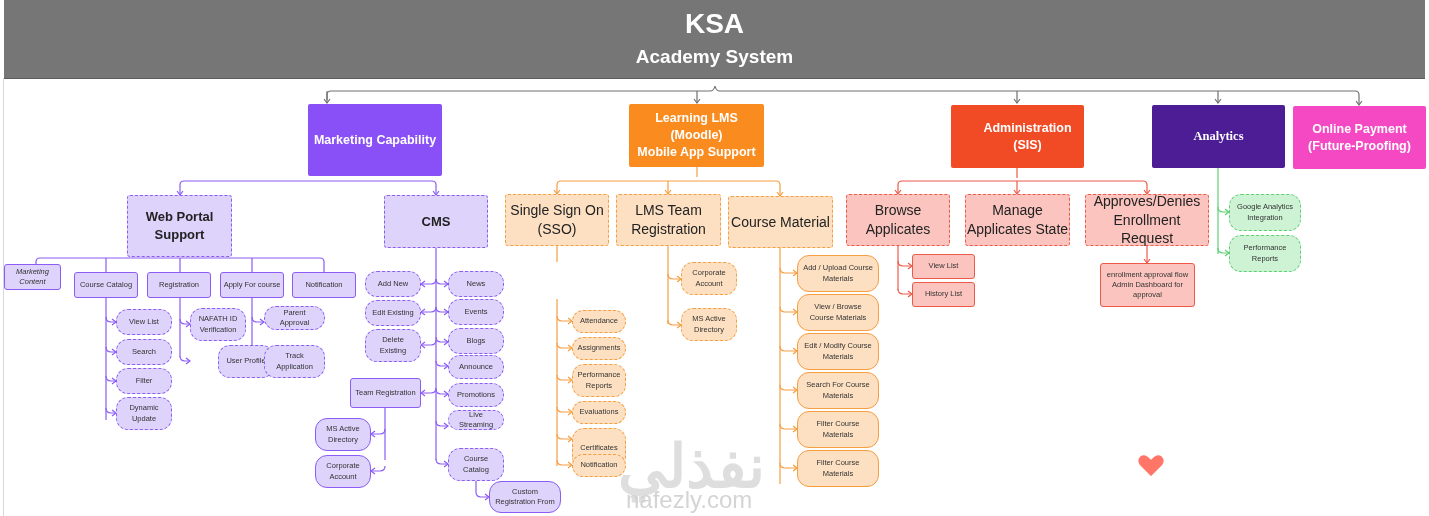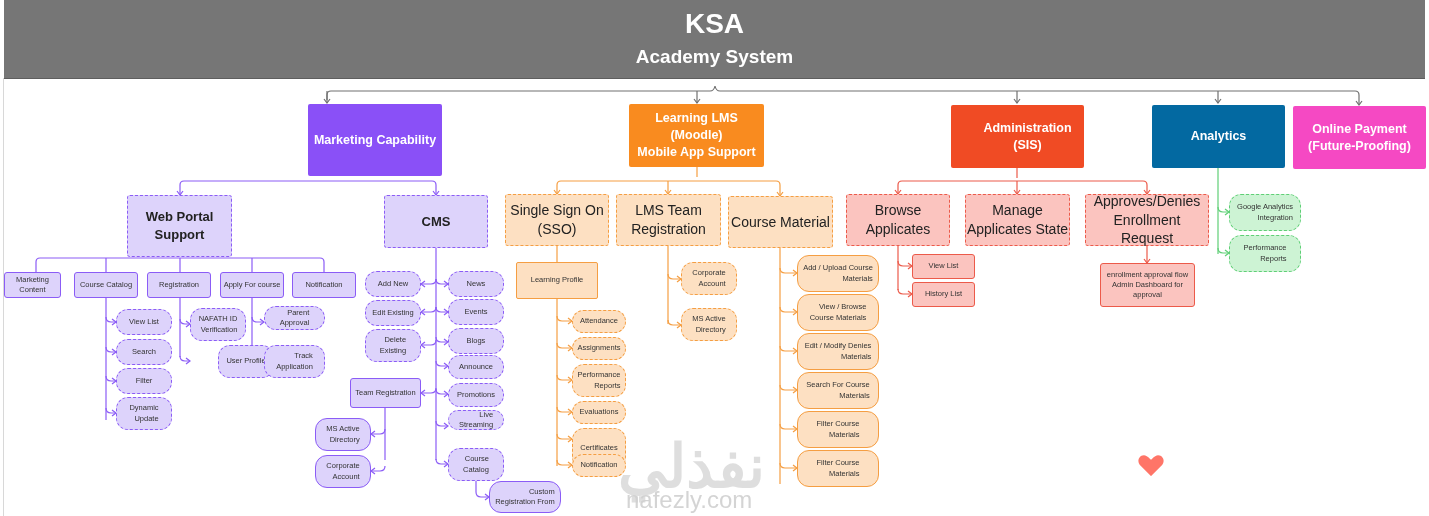--- a/index.html
+++ b/index.html
@@ -10,21 +10,21 @@
   .header .t1 { position: absolute; left: 0; right: 0; top: 8px; font-size: 28px; font-weight: bold; }
   .header .t2 { position: absolute; left: 0; right: 0; top: 46px; font-size: 19px; font-weight: bold; }
   svg#links { position: absolute; left: 0; top: 0; width: 1429px; height: 516px; overflow: visible; }
   .node { position: absolute; box-sizing: border-box; display: flex; align-items: center; justify-content: center; text-align: center; line-height: 1.35; white-space: pre-line; }
   .top { color: #fff; font-weight: bold; font-size: 12.5px; border-radius: 2px; }
   .mid { font-size: 13px; color: #222; border: 1.5px dashed; border-radius: 3px; }
   .mid.big { font-size: 14px; }
   .small { font-size: 7.5px; color: #333; border-radius: 3px; }
   .solid { border: 1.5px solid; }
   .dash { border: 1.5px dashed; }
-  .pill { border-radius: 12px; text-align: right; }
+  .pill { border-radius: 12px; }
   .pur { background: #ddd3fb; border-color: #8b5cf6; }
   .org { background: #fde0c2; border-color: #f59e42; }
   .red { background: #fbc4bf; border-color: #ec5a4a; }
   .grn { background: #cdf3d4; border-color: #5fcf76; }
   .watermark { position: absolute; left: 618px; top: 425px; color: #d9d9d9; font-size: 60px; font-weight: bold; line-height: 1; opacity: 0.85; margin-top: 12px; }
   .watermark2 { position: absolute; left: 626px; top: 486px; color: #d0d0d0; font-size: 24px; opacity: 0.9; }
   .heart { position: absolute; left: 1136px; top: 452px; width: 30px; height: 28px; }
 </style>
 </head>
 <body>
@@ -159,29 +159,29 @@
       <path d="M1218,248 Q1218,253 1223,253 L1229,253" fill="none" stroke="#5fcf76" stroke-width="1.2"></path>
       <path d="M1225,250 L1229,253 L1225,256" fill="none" stroke="#5fcf76" stroke-width="1.2"></path>
     </svg>
 
   <div class="node top" style="left:260px;top:104px;width:134px;height:72px;background:#8a50f7;margin-left:48px;">Marketing Capability</div>
   <div class="node top" style="left:629px;top:104px;width:135px;height:63px;background:#f98b1f;">Learning LMS
 (Moodle)
 Mobile App Support</div>
   <div class="node top" style="left:951px;top:105px;width:133px;height:63px;background:#f04b24;padding-left:20px;">Administration
 (SIS)</div>
-  <div class="node top" style="left:1152px;top:105px;width:133px;height:63px;background:#0369a1;">Analytics</div>
+  <div class="node top" style="left:1152px;top:105px;width:133px;height:63px;background:#4c1d95;font-family:Liberation Serif, serif;">Analytics</div>
   <div class="node top" style="left:1293px;top:106px;width:133px;height:63px;background:#f549c3;">Online Payment
 (Future-Proofing)</div>
 
   <div class="node mid pur" style="left:127px;top:195px;width:105px;height:62px;font-weight:bold;">Web Portal
 Support</div>
   <div class="node mid pur" style="left:384px;top:195px;width:104px;height:53px;font-weight:bold;">CMS</div>
 
-  <div class="node small solid pur" style="left:4px;top:272px;width:57px;height:26px;">Marketing
+  <div class="node small solid pur" style="left:4px;top:264px;width:57px;height:26px;font-style:italic;">Marketing
 Content</div>
   <div class="node small solid pur" style="left:74px;top:272px;width:64px;height:26px;">Course Catalog</div>
   <div class="node small solid pur" style="left:147px;top:272px;width:64px;height:26px;">Registration</div>
   <div class="node small solid pur" style="left:220px;top:272px;width:64px;height:26px;">Apply For course</div>
   <div class="node small solid pur" style="left:292px;top:272px;width:64px;height:26px;">Notification</div>
 
   <div class="node small dash pill pur" style="left:116px;top:309px;width:56px;height:26px;">View List</div>
   <div class="node small dash pill pur" style="left:116px;top:339px;width:56px;height:26px;">Search</div>
   <div class="node small dash pill pur" style="left:116px;top:368px;width:56px;height:26px;">Filter</div>
   <div class="node small dash pill pur" style="left:116px;top:397px;width:56px;height:33px;">Dynamic
@@ -218,40 +218,39 @@
 Account</div>
   <div class="node small solid pill pur" style="left:489px;top:481px;width:72px;height:32px;">Custom
 Registration From</div>
 
   <div class="node mid big org" style="left:505px;top:194px;width:104px;height:52px;">Single Sign On
 (SSO)</div>
   <div class="node mid big org" style="left:616px;top:194px;width:105px;height:52px;">LMS Team
 Registration</div>
   <div class="node mid big org" style="left:728px;top:196px;width:105px;height:52px;">Course Material</div>
 
-  <div class="node small solid org" style="left:516px;top:262px;width:82px;height:37px;border-radius:2px;">Learning Profile</div>
 
   <div class="node small dash pill org" style="left:572px;top:310px;width:54px;height:23px;">Attendance</div>
   <div class="node small dash pill org" style="left:572px;top:337px;width:54px;height:23px;">Assignments</div>
   <div class="node small dash pill org" style="left:572px;top:364px;width:54px;height:33px;">Performance
 Reports</div>
   <div class="node small dash pill org" style="left:572px;top:401px;width:54px;height:23px;">Evaluations</div>
   <div class="node small dash pill org" style="left:572px;top:428px;width:54px;height:41px;">Certificates</div>
   <div class="node small dash pill org" style="left:572px;top:454px;width:54px;height:23px;">Notification</div>
 
   <div class="node small dash pill org" style="left:681px;top:262px;width:56px;height:33px;">Corporate
 Account</div>
   <div class="node small dash pill org" style="left:681px;top:308px;width:56px;height:33px;">MS Active
 Directory</div>
 
   <div class="node small solid pill org" style="left:797px;top:255px;width:82px;height:37px;">Add / Upload Course
 Materials</div>
   <div class="node small solid pill org" style="left:797px;top:294px;width:82px;height:37px;">View / Browse
 Course Materials</div>
-  <div class="node small solid pill org" style="left:797px;top:333px;width:82px;height:37px;">Edit / Modify Denies
+  <div class="node small solid pill org" style="left:797px;top:333px;width:82px;height:37px;">Edit / Modify Course
 Materials</div>
   <div class="node small solid pill org" style="left:797px;top:372px;width:82px;height:37px;">Search For Course
 Materials</div>
   <div class="node small solid pill org" style="left:797px;top:411px;width:82px;height:37px;">Filter Course
 Materials</div>
   <div class="node small solid pill org" style="left:797px;top:450px;width:82px;height:37px;">Filter Course
 Materials</div>
 
   <div class="node mid big red" style="left:846px;top:194px;width:104px;height:52px;">Browse
 Applicates</div>

